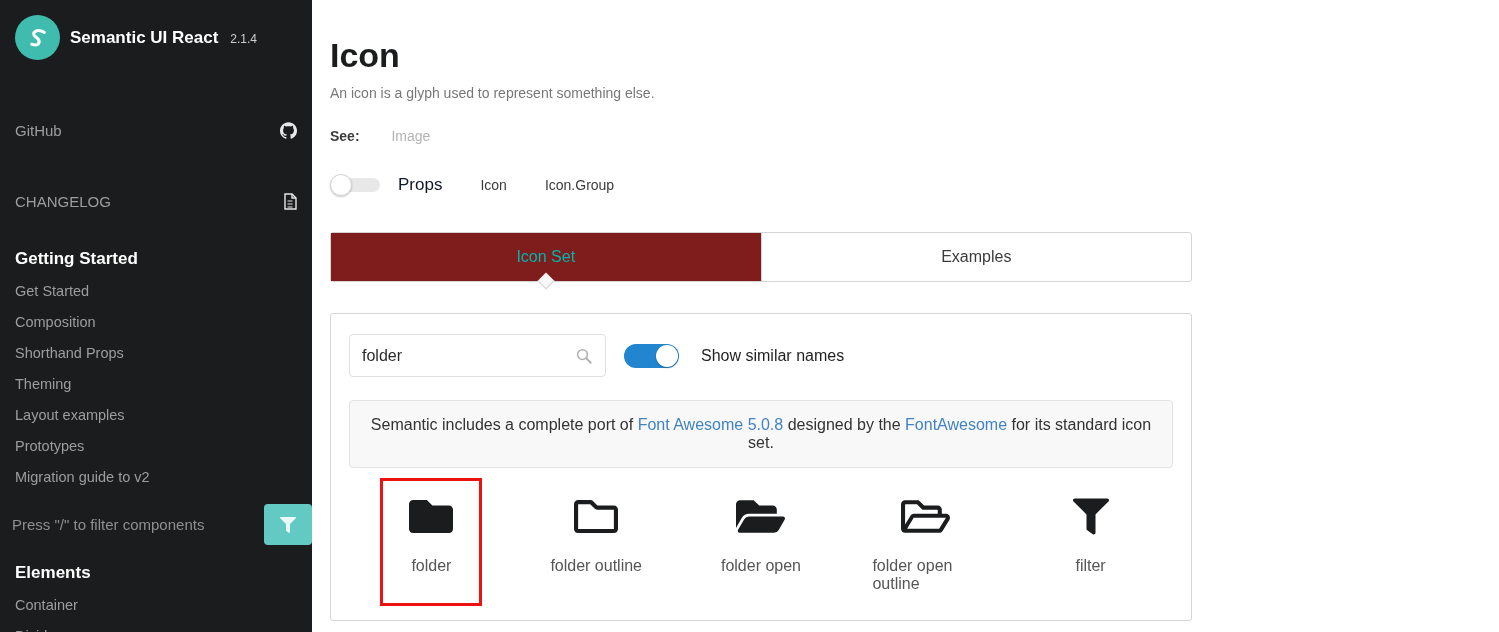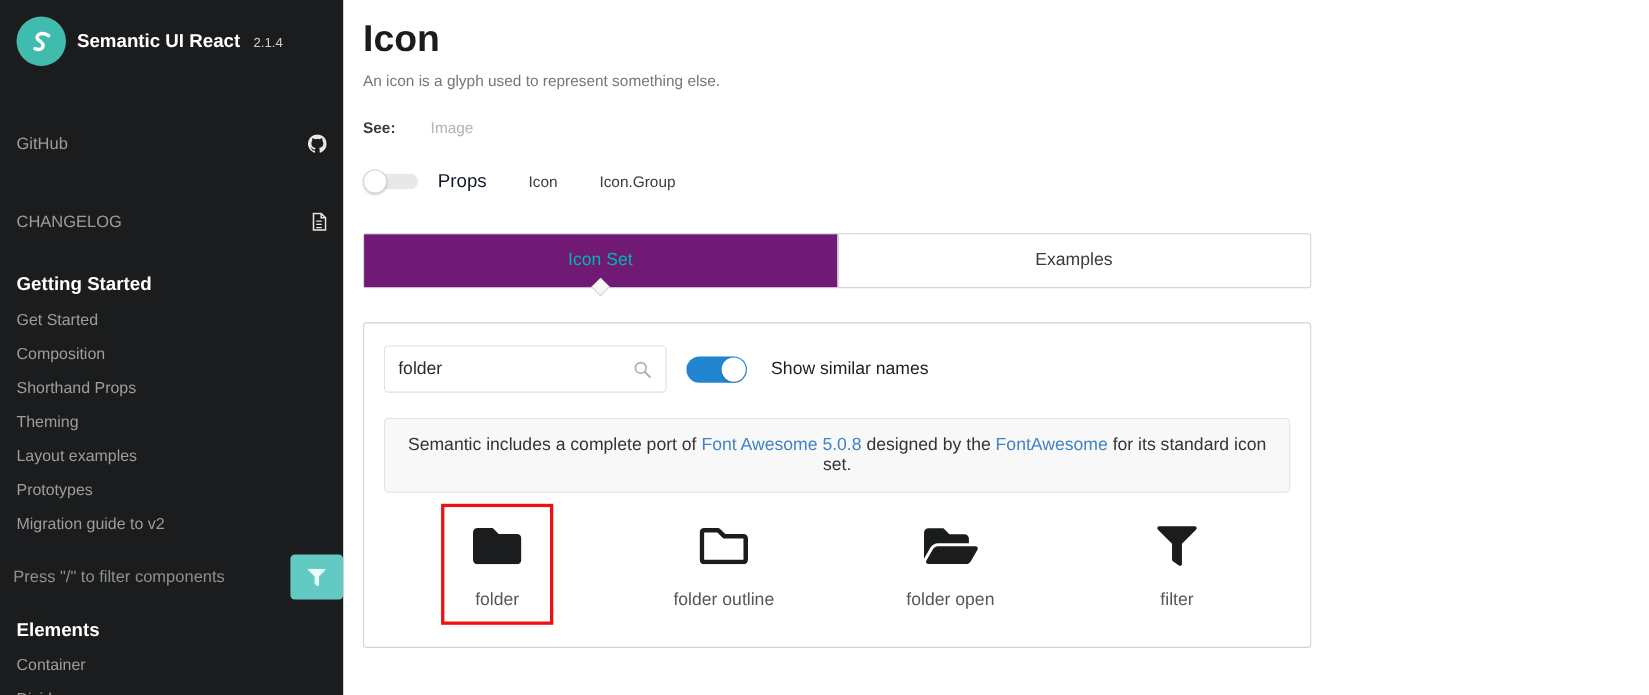--- a/index.html
+++ b/index.html
@@ -1,18 +1,18 @@
 <!DOCTYPE html>
 <html><head>
 <meta charset="utf-8">
 <style>
   * { box-sizing: border-box; margin: 0; padding: 0; }
   html, body { width: 1499px; height: 632px; overflow: hidden; }
   body { font-family: "Liberation Sans", sans-serif; background: #fff; color: #1b1c1d; }
-  .app { display: flex; width: 1207px; height: 632px; }
+  .app { display: flex; width: 1207px; height: 632px; align-items: flex-end; }
 
   
   .sidebar { width: 312px; flex-shrink: 0; background: #1b1c1d; height: 100%; overflow: hidden; }
   .logo-row { display: flex; align-items: center; gap: 10px; padding: 15px; }
   .logo { width: 45px; height: 45px; border-radius: 50%; background: #3fbcae; display: flex; align-items: center; justify-content: center; flex-shrink: 0; cursor: pointer; }
   .logo-title { color: #fff; font-weight: bold; font-size: 17px; }
   .version { color: #cfcfcf; font-size: 12px; margin-left: 2px; margin-top: 3px; }
   .side-link { display: flex; justify-content: space-between; align-items: center; padding: 7px 15px; color: #9d9d9d; font-size: 15px; cursor: pointer; text-decoration: none; margin-top: 40px; }
   .side-link .side-ic { color: #e8e8e8; display: flex; }
   .side-heading { color: #fff; font-weight: bold; font-size: 17px; padding: 6px 15px; margin-top: 26px; }
@@ -39,21 +39,21 @@
   .toggle.off .track { position: absolute; left: 0; top: 4px; width: 50px; height: 14px; background: #e8e8e8; border-radius: 7px; }
   .toggle.off .knob { position: absolute; left: 0; top: 0; width: 22px; height: 22px; background: #fff; border: 1px solid #d4d4d5; border-radius: 50%; box-shadow: 0 1px 2px rgba(0,0,0,0.2); }
   .toggle.on { width: 55px; height: 24px; }
   .toggle.on .track { position: absolute; left: 0; top: 0; width: 55px; height: 24px; background: #2185d0; border-radius: 12px; }
   .toggle.on .knob { position: absolute; right: 1px; top: 1px; width: 22px; height: 22px; background: #fff; border-radius: 50%; box-shadow: 0 1px 2px rgba(0,0,0,0.25); }
 
   
   .tabs { margin-top: 36px; display: flex; border: 1px solid #d4d4d5; border-radius: 3px; height: 50px; background: #fff; }
   .tab { flex: 1; display: flex; align-items: center; justify-content: center; font-size: 16px; color: #3b3b3b; cursor: pointer; position: relative; }
   .tab:first-child { border-right: 1px solid #d4d4d5; }
-  .tab.active { background: #701a75; color: #00b5ad; }
+  .tab.active { background: #7f1d1d; color: #00b5ad; }
   .tab.active::after { content: ""; position: absolute; bottom: -6px; left: 50%; width: 11px; height: 11px; background: #f7f7f7; border-right: 1px solid #d4d4d5; border-bottom: 1px solid #d4d4d5; transform: translateX(-50%) rotate(45deg); }
 
   
   .panel { margin-top: 31px; border: 1px solid #d4d4d5; border-radius: 3px; padding: 20px 18px 14px 18px; min-height: 296px; background: #fff; }
   .panel-row { display: flex; align-items: center; }
   .search-box { width: 257px; height: 43px; border: 1px solid #e0e0e0; border-radius: 4px; display: flex; align-items: center; padding: 0 12px; }
   .search-box input { flex: 1; border: none; outline: none; font-size: 16px; color: #2b2b2b; font-family: "Liberation Sans", sans-serif; min-width: 0; }
   .search-box .mag { color: #b0b0b0; display: flex; }
   .panel-row .toggle.on { margin-left: 18px; }
   .similar-label { margin-left: 22px; font-size: 16px; color: #1f1f1f; }
@@ -202,20 +202,30 @@
           <div class="cellwrap">
             <span class="glyph">
               <svg width="49" height="33" viewBox="0 64 576 384" fill="currentColor" aria-hidden="true">
                 <path d="M572.694 292.093L500.27 416.248A63.997 63.997 0 0 1 444.989 448H45.025c-18.523 0-30.064-20.093-20.731-36.093l72.424-124.155A64 64 0 0 1 152 256h399.964c18.523 0 30.064 20.093 20.73 36.093zM152 224h328v-48c0-26.51-21.49-48-48-48H272l-64-64H48C21.49 64 0 85.49 0 112v278.046l69.077-118.418C86.214 242.25 118.179 224 152 224z"></path>
               </svg>
             </span>
             <div class="icon-label">folder open</div>
           </div>
         </div>
 
+        <div class="icon-cell">
+          <div class="cellwrap">
+            <span class="glyph">
+              <svg width="49" height="33" viewBox="0 64 576 384" fill="currentColor" aria-hidden="true">
+                <path d="M527.9 224H480v-48c0-26.5-21.5-48-48-48H272l-64-64H48C21.5 64 0 85.5 0 112v288c0 26.5 21.5 48 48 48h400c16.5 0 31.9-8.5 40.7-22.6l79.9-128c20-31.9-3-73.4-40.7-73.4zM48 118c0-3.3 2.7-6 6-6h134.1l64 64H426c3.3 0 6 2.7 6 6v42H152c-16.8 0-32.4 8.8-41.1 23.2L48 351.4zm400 282H72l77.2-128H528z"></path>
+              </svg>
+            </span>
+            <div class="icon-label">folder open outline</div>
+          </div>
+        </div>
 
         <div class="icon-cell">
           <div class="cellwrap">
             <span class="glyph">
               <svg width="36" height="37" viewBox="0 0 512 512" fill="currentColor" aria-hidden="true">
                 <path d="M487.976 0H24.028C2.71 0-8.047 25.866 7.058 40.971L192 225.941V432c0 7.831 3.821 15.17 10.237 19.662l80 55.98C298.02 518.69 320 507.493 320 487.98V225.941l184.947-184.97C520.021 25.896 509.338 0 487.976 0z"></path>
               </svg>
             </span>
             <div class="icon-label">filter</div>
           </div>

